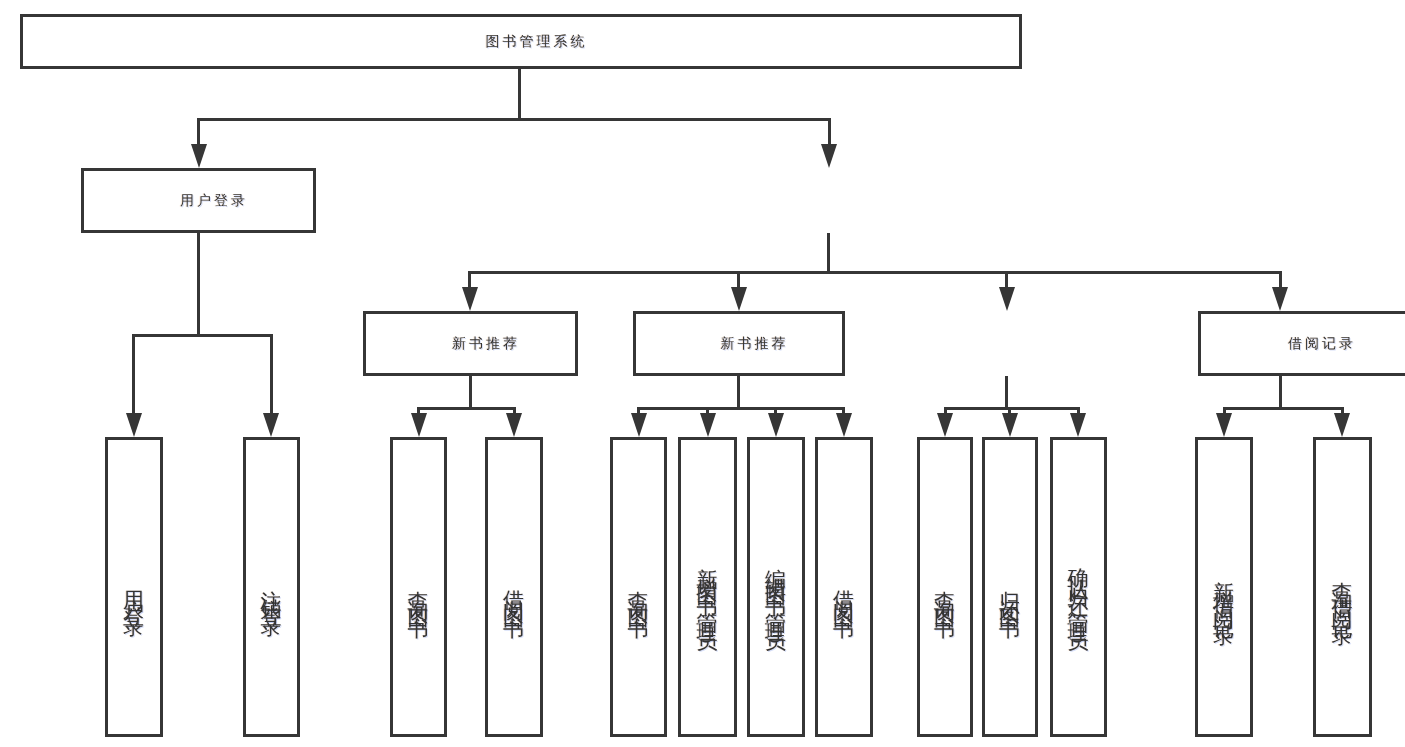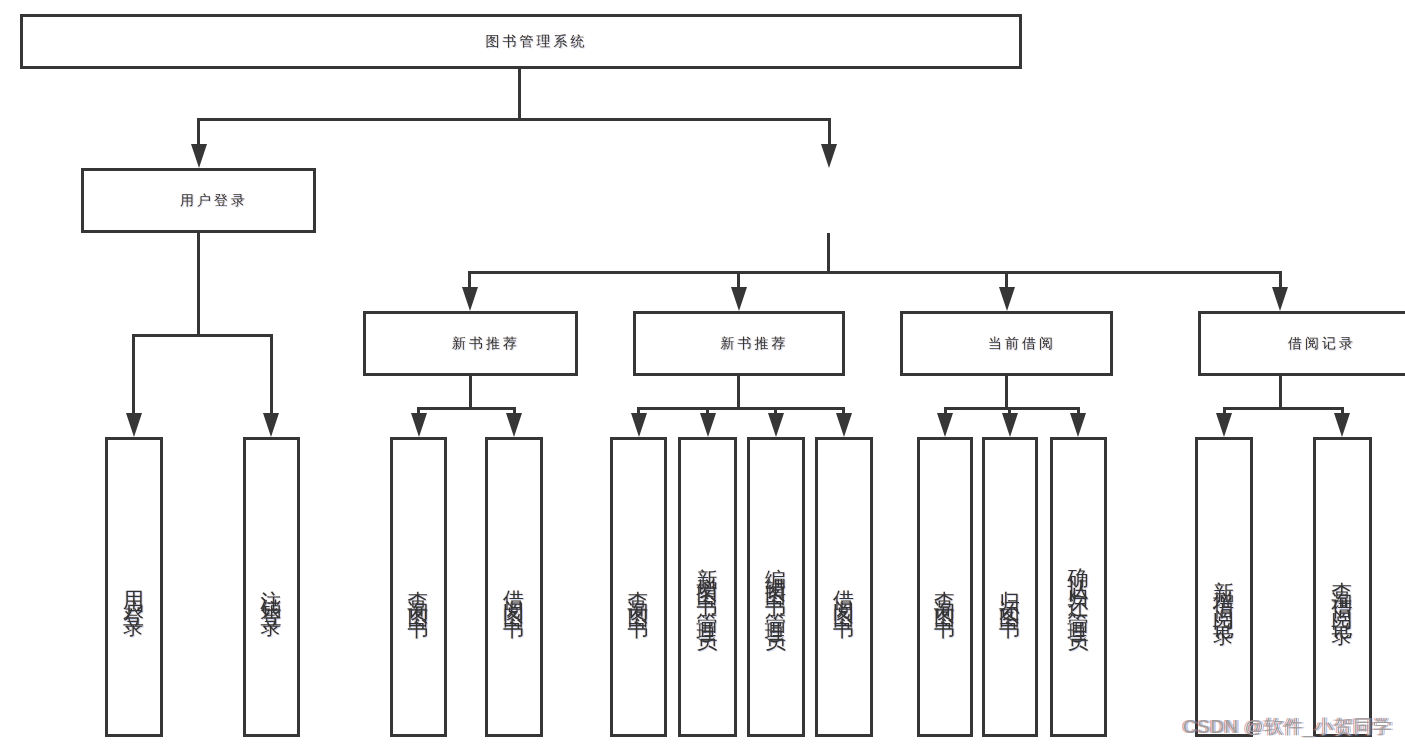--- a/index.html
+++ b/index.html
@@ -76,23 +76,20 @@
   <div class="ah" style="left:999px;top:287px;"></div>
   <div class="vl" style="left:1279px;top:271px;height:22px;"></div>
   <div class="ah" style="left:1272px;top:287px;"></div>
 
   <div class="box h" style="left:363px;top:311px;width:215px;height:65px;">
     <span>新书推荐</span>
   </div>
   <div class="box h" style="left:633px;top:311px;width:212px;height:65px;">
     <span>新书推荐</span>
   </div>
-  <div class="box h" style="left:900px;top:311px;width:213px;height:65px;">
-    <span>当前借阅</span>
-  </div>
   <div class="box h" style="left:1172px;top:311px;width:217px;height:65px;margin-left:26px;">
     <span>借阅记录</span>
   </div>
 
   <div class="vl" style="left:469px;top:376px;height:34px;"></div>
   <div class="hl" style="left:417px;top:407px;width:99px;"></div>
   <div class="vl" style="left:417px;top:407px;height:12px;"></div>
   <div class="ah" style="left:411px;top:413px;"></div>
   <div class="vl" style="left:513px;top:407px;height:12px;"></div>
   <div class="ah" style="left:506px;top:413px;"></div>
@@ -161,15 +158,14 @@
     <span>确认归还（管理员）</span>
   </div>
 
   <div class="box v" style="left:1195px;top:437px;width:58px;height:300px;">
     <span>新增借阅记录</span>
   </div>
   <div class="box v" style="left:1313px;top:437px;width:59px;height:300px;">
     <span>查询借阅记录</span>
   </div>
 
-  <div class="watermark">CSDN @软件_小贺同学</div>
 
 </div>
 
 </body></html>

